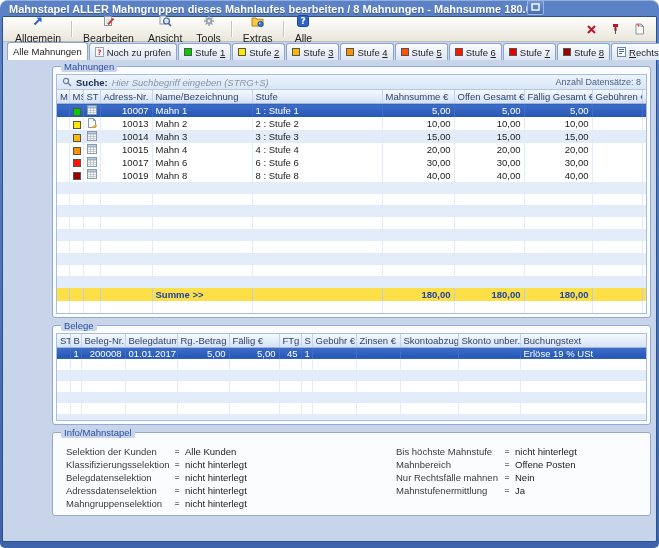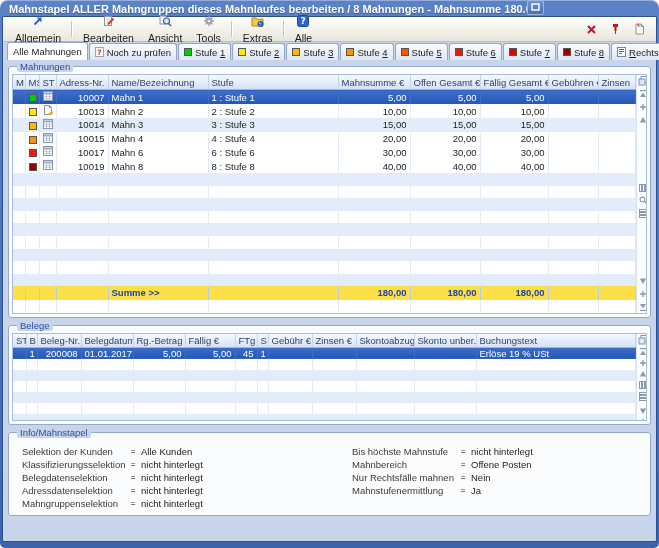--- a/index.html
+++ b/index.html
@@ -25,21 +25,21 @@
   .mb-icon{width:14px;height:14px;display:flex;align-items:center;justify-content:center;}
   
   .tabstrip{height:18px;display:flex;align-items:flex-end;gap:1px;padding:0 4px;background:#C7D4EA;}
   .tab{display:flex;align-items:center;gap:3px;height:16px;padding:0 5px;font-size:9.5px;color:#222;
     border:1px solid #8FA6C8;border-bottom:none;border-radius:3px 3px 0 0;
     background:linear-gradient(#FAFCFE,#DDE6F3);cursor:default;white-space:nowrap;}
   .tab.active{background:#FFFFFF;height:17px;font-weight:normal;position:relative;z-index:2;}
   .tab .square{width:8px;height:8px;border:1px solid #555;box-sizing:border-box;}
   .tab u{text-decoration:underline;}
   
-  .content{flex:1;padding:6px 5px 0 5px;overflow:hidden;}
+  .content{flex:1;padding:6px 5px 0 5px;overflow:hidden;margin-left:44px;}
   .groupbox{position:relative;border:1px solid #93A9CE;border-radius:3px;background:#FBFCFE;margin:0 0 7px 0;box-sizing:border-box;}
   .gb-label{position:absolute;top:-6px;left:8px;font-size:9.5px;color:#2B4FA0;background:#C7D4EA;padding:0 3px;line-height:11px;border-radius:2px;}
   .gb-mahnungen{height:252px;padding:7px 3px 3px 3px;}
   .gb-belege{height:100px;padding:7px 3px 3px 3px;}
   .gb-info{height:84px;padding:12px 0 0 0;}
   .panel{border:1px solid #A9BEDE;background:#fff;height:100%;box-sizing:border-box;display:flex;flex-direction:column;overflow:hidden;}
   
   .searchbar{height:14px;flex:0 0 14px;display:flex;align-items:center;gap:4px;padding:0 5px;
     background:linear-gradient(#EDF4FC,#D7E5F7);border-bottom:1px solid #B4C8E4;font-size:9.5px;}
   .search-label{font-weight:bold;color:#1b2b4a;}
@@ -232,20 +232,29 @@
             </svg>
           </span>
           <span><u>R</u>echtsfälle</span>
         </span>
       </div>
     <div class="content">
 
       <div class="groupbox gb-mahnungen">
         <span class="gb-label">Mahnungen</span>
         <div class="panel">
+          <div class="searchbar">
+            <svg width="10" height="10" viewBox="0 0 10 10">
+                <circle cx="4" cy="4" r="2.6" fill="none" stroke="#6B7E9C" stroke-width="1.2"></circle>
+                <path d="M6 6 L9 9" stroke="#6B7E9C" stroke-width="1.4"></path>
+              </svg>
+            <span class="search-label">Suche:</span>
+            <input class="search-input" type="text" placeholder="Hier Suchbegriff eingeben (STRG+S)" style="">
+            <span class="count">Anzahl Datensätze: 8</span>
+          </div>
           <div class="table-wrap">
             <table id="mahnTable">
                 <colgroup>
                   <col style="width:12px">
                   <col style="width:14px">
                   <col style="width:17px">
                   <col style="width:52px">
                   <col style="width:100px">
                   <col style="width:130px">
                   <col style="width:72px">

